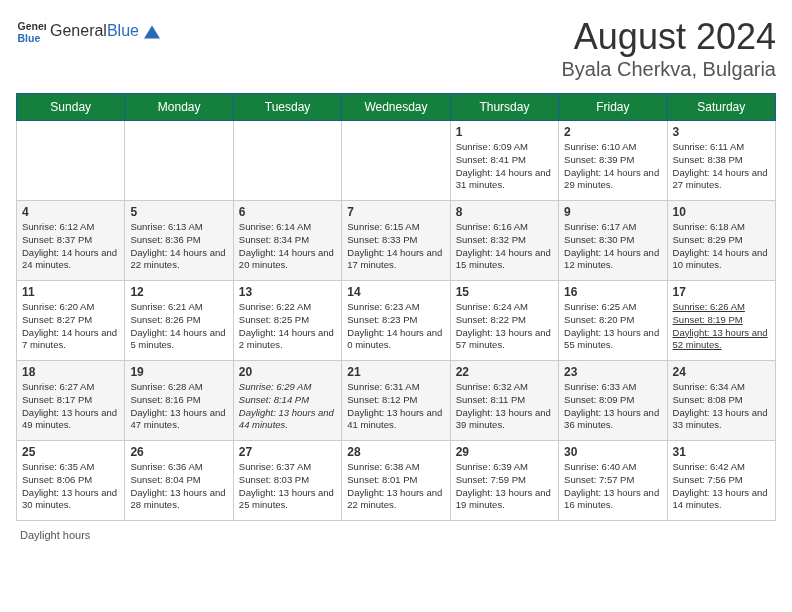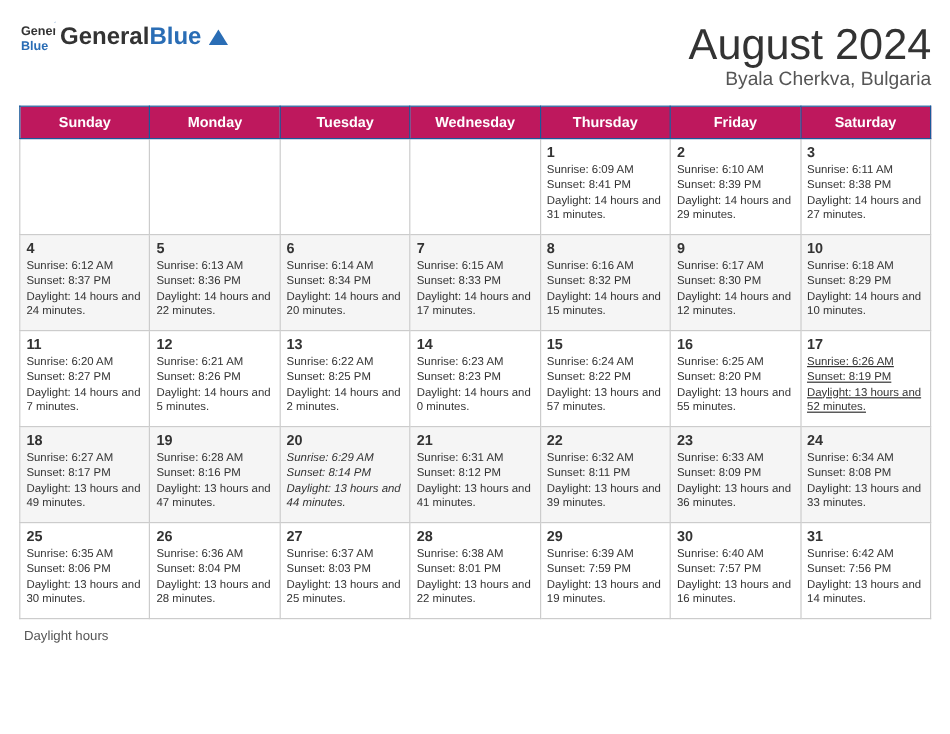--- a/index.html
+++ b/index.html
@@ -27,33 +27,33 @@
     }
     .title-area {
       text-align: right;
     }
     .month-year {
       font-size: 36px;
       font-weight: normal;
       color: #333;
     }
     .location {
-      font-size: 16px;
+      font-size: 20px;
       color: #555;
     }
     table {
       width: 100%;
       border-collapse: collapse;
       table-layout: fixed;
     }
     thead th {
-      background-color: #be185d;
+      background-color: #15803d;
       color: #fff;
       font-size: 12px;
-      font-weight: bold;
+      font-weight: normal;
       padding: 6px 4px;
       text-align: center;
       border: 1px solid #1a5a9a;
     }
     tbody td {
       border: 1px solid #ccc;
       vertical-align: top;
       padding: 4px 5px;
       font-size: 10px;
       color: #333;
@@ -89,21 +89,21 @@
 <body>
 
 <div class="header-area">
   <div class="logo">
     <svg class="logo-icon" viewBox="0 0 40 40">
       <text x="2" y="18" font-size="14" font-weight="bold" fill="#333">General</text>
       <text x="2" y="34" font-size="14" font-weight="bold" fill="#2a6db5">Blue</text>
       <polygon points="36,8 44,8 40,2" fill="#2a6db5" transform="scale(0.7) translate(20,-2)"></polygon>
     </svg>
     <div>
-      <div style="font-size:20px;font-weight:bold;">
+      <div style="font-size:16px;font-weight:normal;">
         <span style="color:#333;">General</span><span style="color:#2a6db5;">Blue</span>
         <svg width="16" height="16" viewBox="0 0 20 20" style="vertical-align:middle;margin-left:1px;">
           <polygon points="10,2 20,18 0,18" fill="#2a6db5"></polygon>
         </svg>
       </div>
     </div>
   </div>
   <div class="title-area">
     <div class="month-year">August 2024</div>
     <div class="location">Byala Cherkva, Bulgaria</div>

